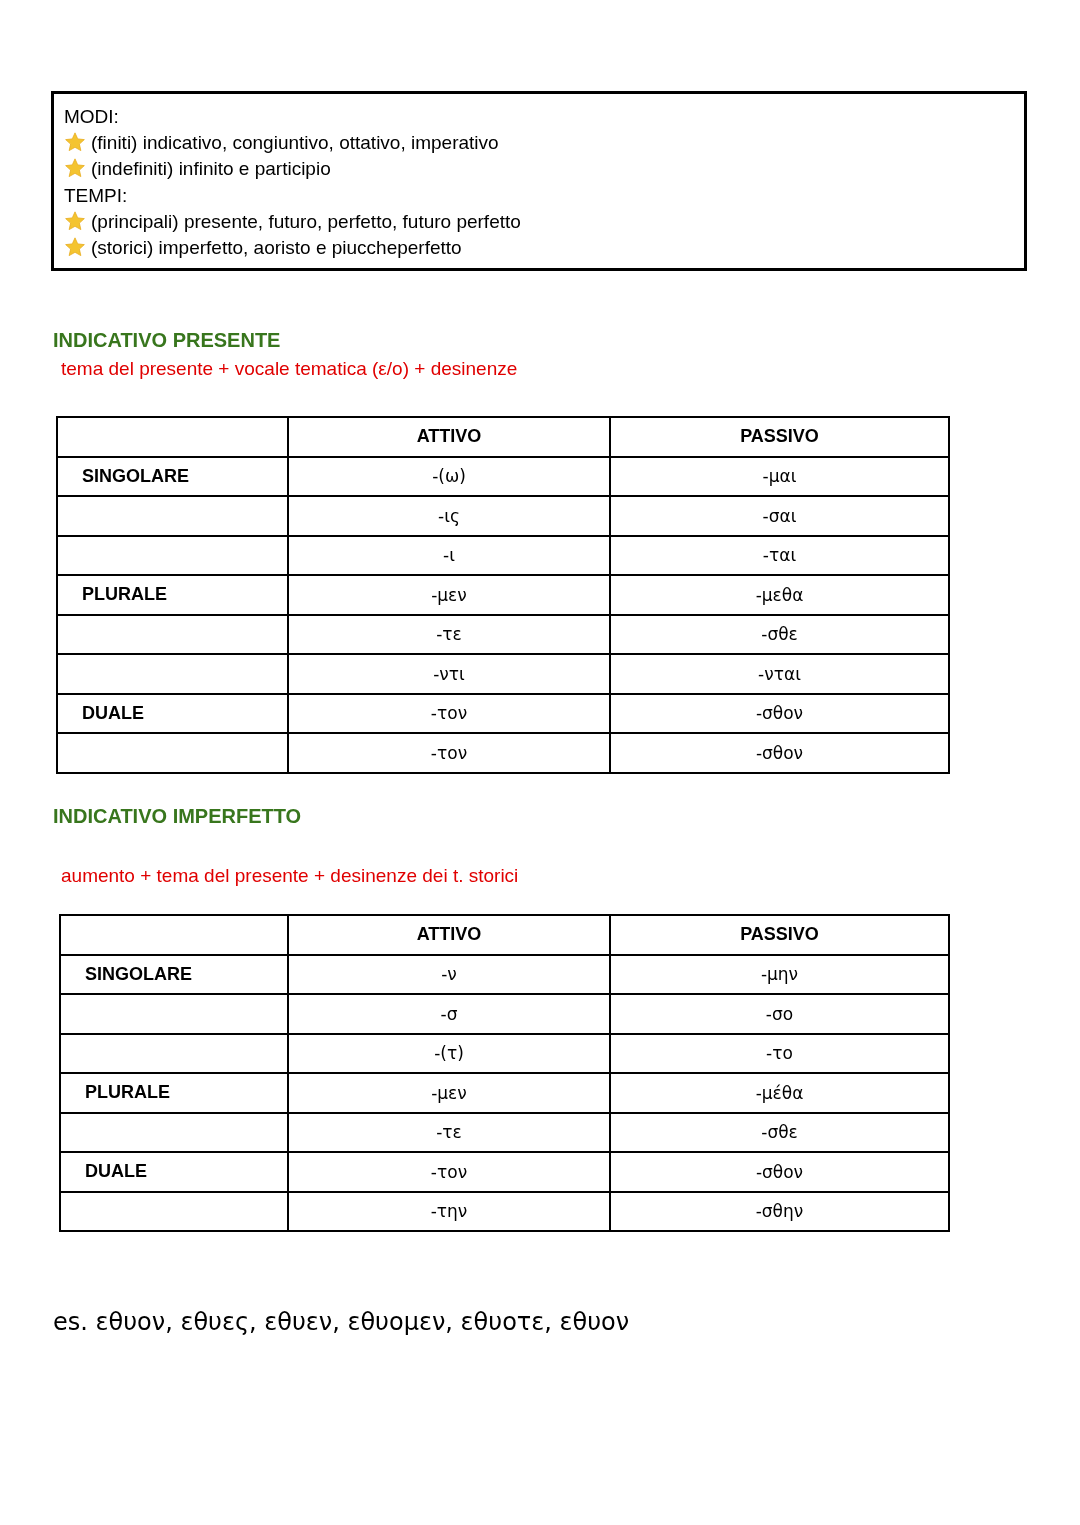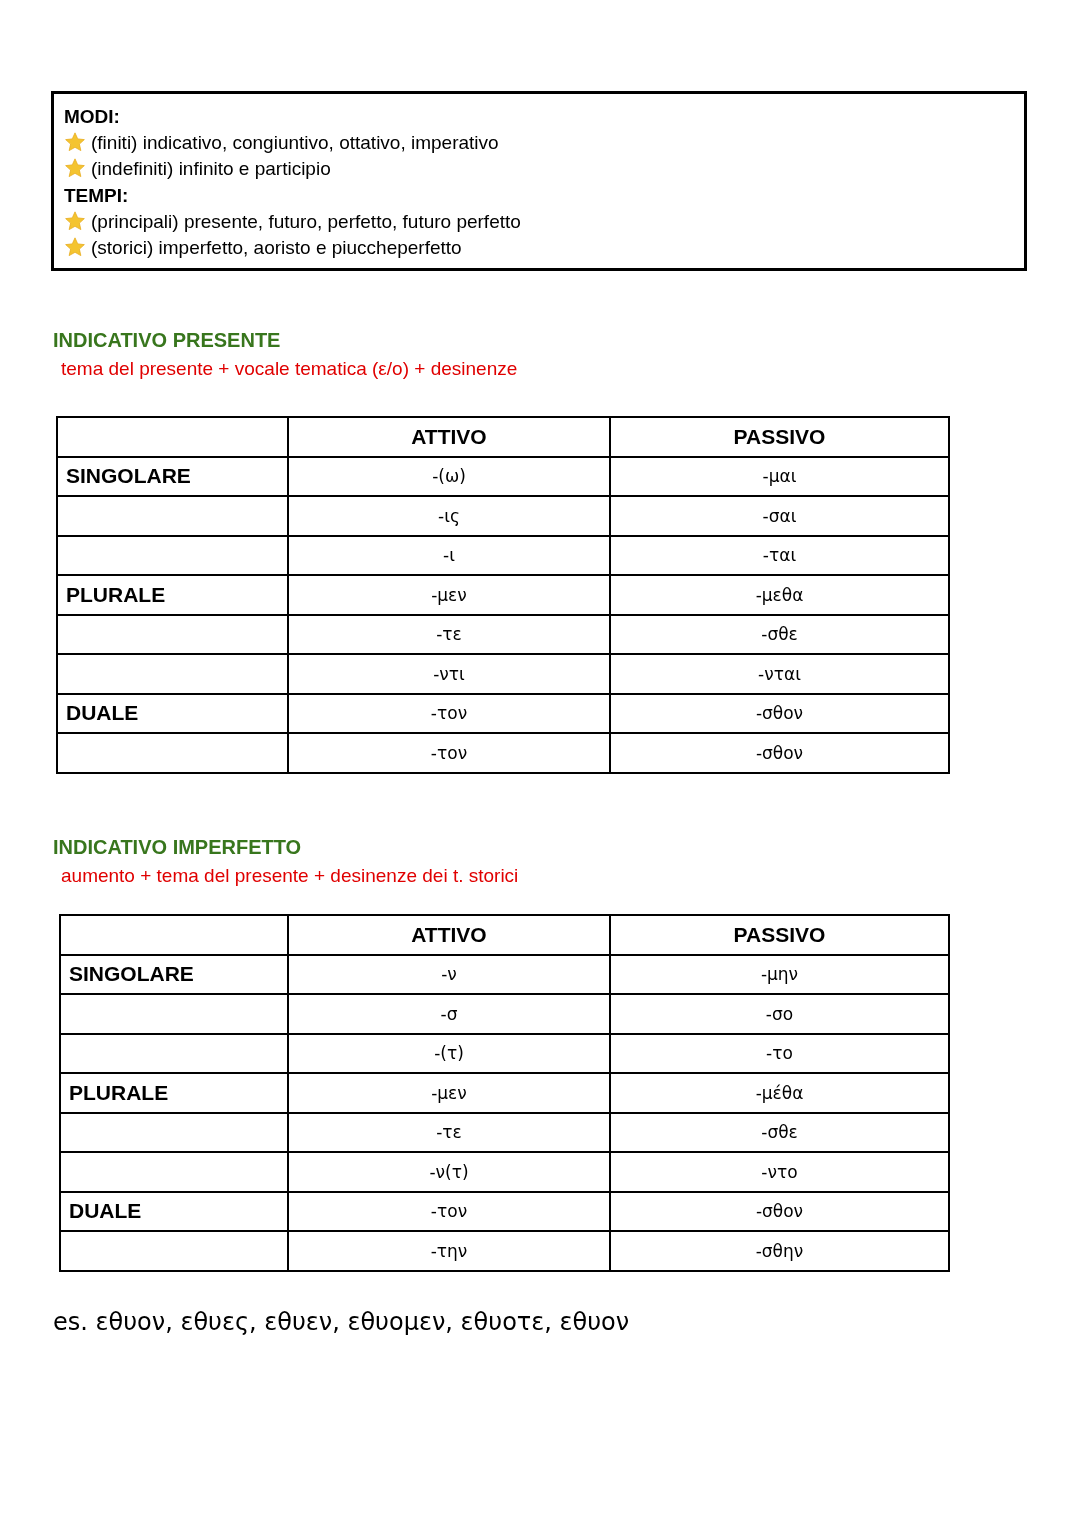--- a/index.html
+++ b/index.html
@@ -25,21 +25,21 @@
       box-sizing: content-box;
     }
     .summary-box .line {
       position: absolute;
       left: 10px;
       font-size: 19px;
       line-height: 26px;
       white-space: nowrap;
     }
     .summary-box .heading {
-      font-weight: bold;
+      font-weight: normal;
     }
     .star {
       display: inline-block;
       width: 22px;
       height: 22px;
       vertical-align: -4px;
       margin-right: 5px;
     }
     .star svg { width: 22px; height: 22px; display: block; }
 
@@ -62,26 +62,26 @@
 
     table.conj {
       position: absolute;
       border-collapse: collapse;
       table-layout: fixed;
     }
     table.conj td {
       border: 2px solid #000000;
       height: 39.5px;
       padding: 0;
-      font-size: 21px;
+      font-size: 18px;
       box-sizing: border-box;
     }
     table.conj td.label {
       font-weight: bold;
-      padding-left: 8px;
+      padding-left: 24px;
       text-align: left;
     }
     table.conj td.head {
       font-weight: bold;
       text-align: center;
     }
     table.conj td.val {
       text-align: center;
       font-family: "DejaVu Sans", sans-serif;
       font-size: 17px;
@@ -177,21 +177,21 @@
     <td class="val">-σθον</td>
   </tr>
   <tr>
     <td class="label"></td>
     <td class="val">-τον</td>
     <td class="val">-σθον</td>
   </tr>
 </tbody>
   </table>
 
-<div class="section-title" style="top:836px">INDICATIVO IMPERFETTO</div>
+<div class="section-title" style="top:805px">INDICATIVO IMPERFETTO</div>
 <div class="section-sub" style="top:865px">aumento + tema del presente + desinenze dei t. storici</div>
 
 <table class="conj" id="table-imperfetto">
   <colgroup>
       <col style="width:228px">
       <col style="width:322px">
       <col style="width:339px">
     </colgroup>
   <tbody>
       <tr>
@@ -218,25 +218,20 @@
     <td class="label">PLURALE</td>
     <td class="val">-μεν</td>
     <td class="val">-μέθα</td>
   </tr>
   <tr>
     <td class="label"></td>
     <td class="val">-τε</td>
     <td class="val">-σθε</td>
   </tr>
   <tr>
-    <td class="label"></td>
-    <td class="val">-ν(τ)</td>
-    <td class="val">-ντο</td>
-  </tr>
-  <tr>
     <td class="label">DUALE</td>
     <td class="val">-τον</td>
     <td class="val">-σθον</td>
   </tr>
   <tr>
     <td class="label"></td>
     <td class="val">-την</td>
     <td class="val">-σθην</td>
   </tr>
 </tbody>

